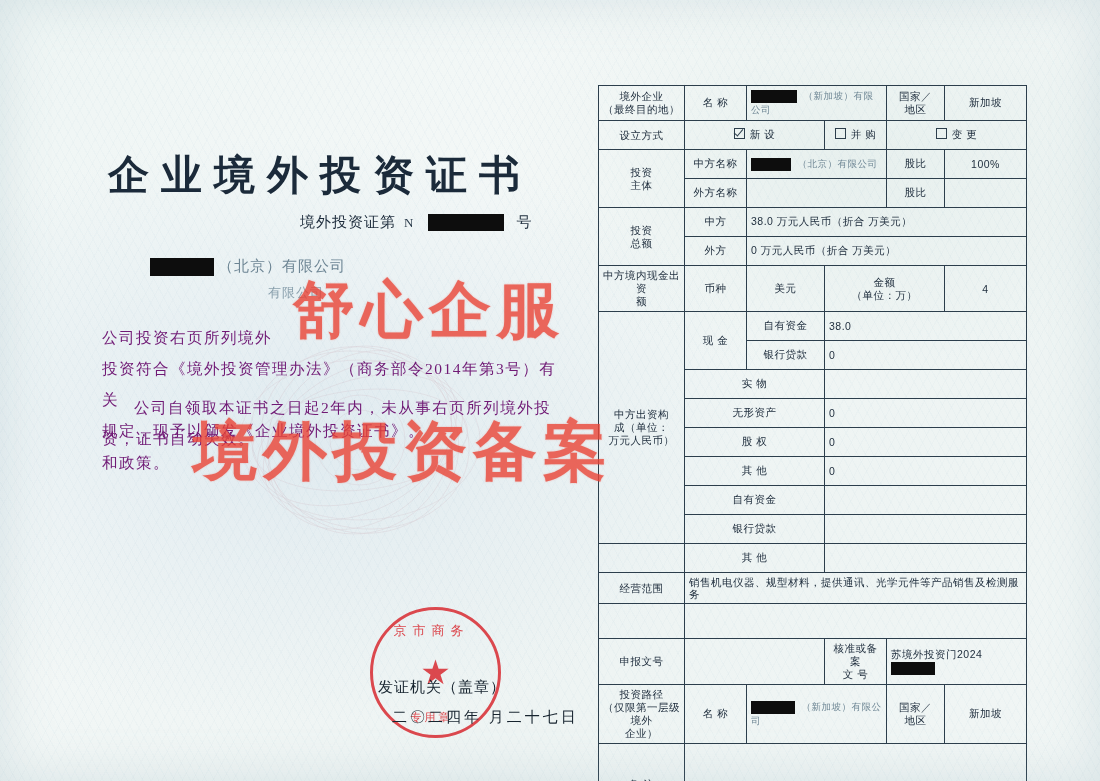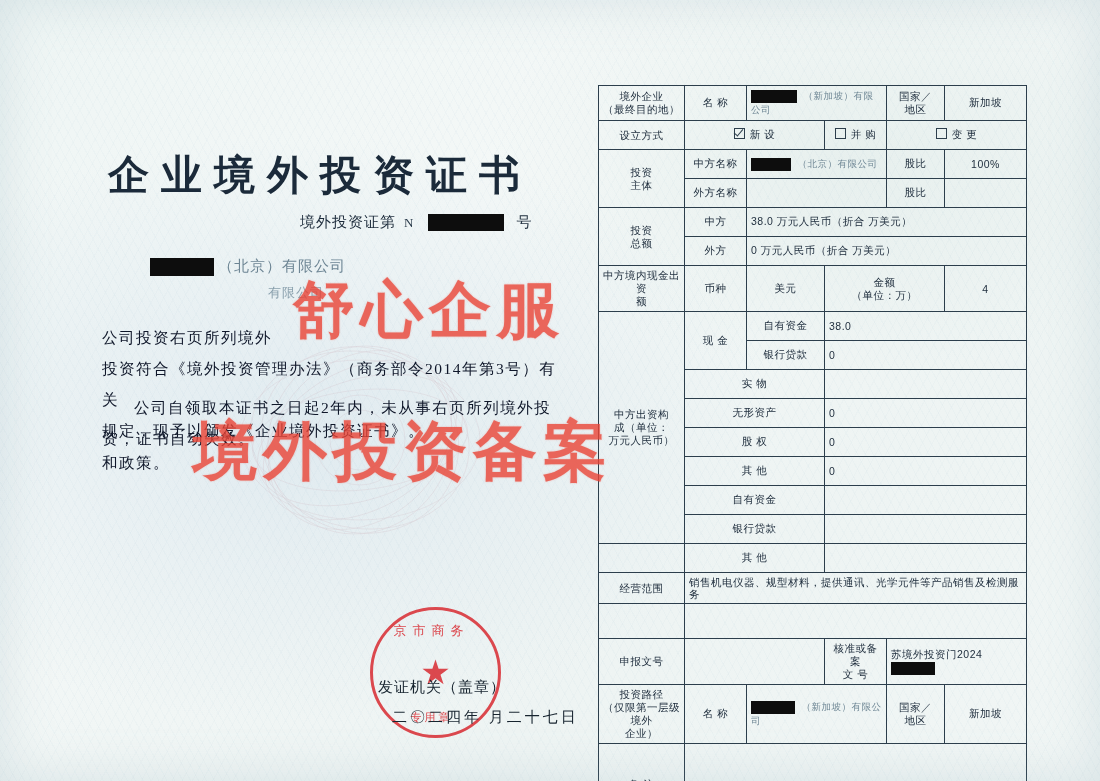--- a/index.html
+++ b/index.html
@@ -92,21 +92,21 @@
     position: absolute;
     left: 268px; top: 284px;
     font-size: 13px;
     color: #8aa0ad;
     letter-spacing: 1px;
   }
   .para {
     position: absolute;
     font-size: 15.5px;
     line-height: 31px;
-    color: #0f172a;
+    color: #701a75;
     letter-spacing: 1.5px;
     width: 455px;
   }
   .p-intro { left: 102px; top: 322px; }
   .p1 { left: 102px; top: 353px; }
   .p2 { left: 102px; top: 392px; }
   .p3 { left: 102px; top: 447px; }
   .indent { text-indent: 32px; }
 
   

